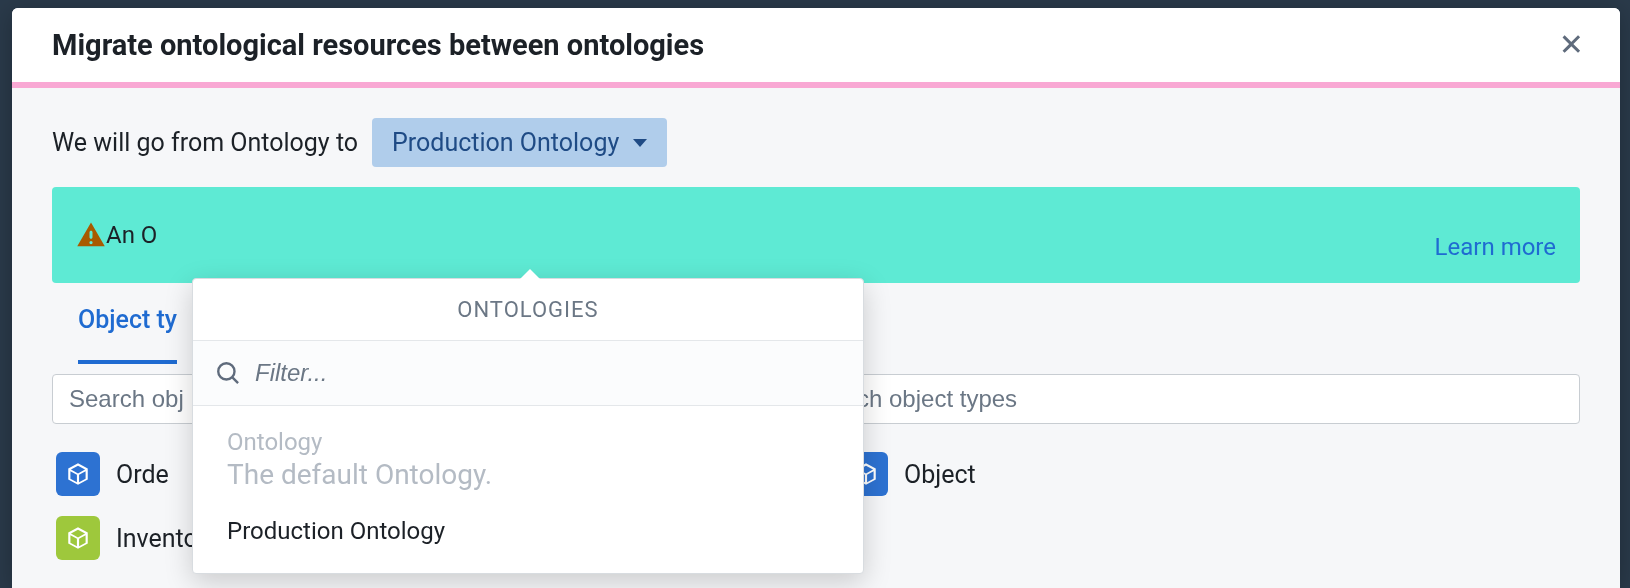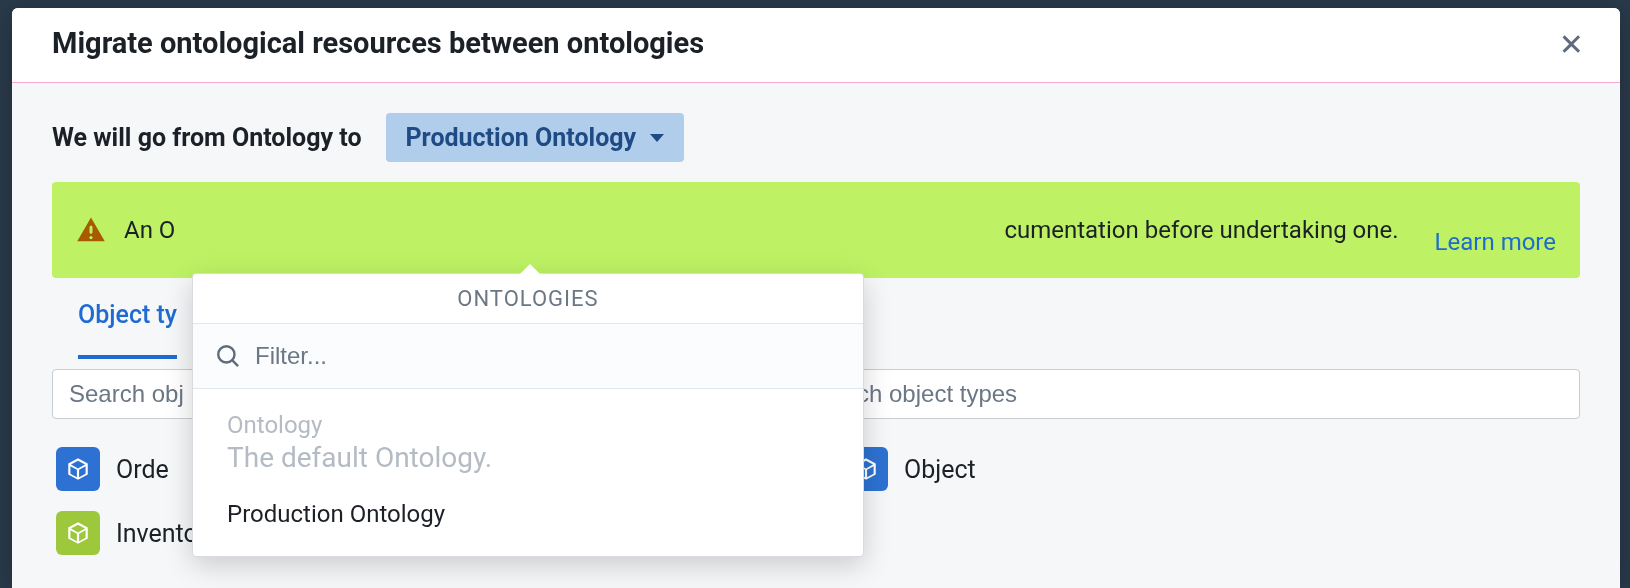--- a/index.html
+++ b/index.html
@@ -20,24 +20,24 @@
       bottom: 0;
       background: #fff;
       border-radius: 6px 6px 0 0;
       box-shadow: 0 4px 24px rgba(0,0,0,0.25);
       display: flex;
       flex-direction: column;
       overflow: hidden;
     }
     .modal-header {
       display: flex;
-      align-items: flex-start;
+      align-items: center;
       justify-content: space-between;
       padding: 18px 28px 18px 40px;
-      border-bottom: 1px solid #f9a8d4;
+      border-bottom: 6px solid #f9a8d4;
       background: #fff;
     }
     .modal-title {
       font-size: 29px;
       font-weight: 700;
       color: #1c2127;
     }
     .close-btn {
       font-size: 30px;
       color: #5f6b7c;
@@ -48,25 +48,24 @@
     }
     .modal-body {
       background: #f6f7f9;
       flex: 1;
       padding: 30px 40px 0 40px;
       position: relative;
     }
     .direction-line {
       display: flex;
       align-items: center;
-      gap: 24px;
+      gap: 14px;
       margin-bottom: 20px;
       font-size: 25px;
       color: #1c2127;
-      font-weight: bold;
     }
     .target-select {
       display: inline-flex;
       align-items: center;
       gap: 14px;
       background: #b0cdeb;
       color: #1f4b85;
       padding: 10px 20px;
       border-radius: 4px;
       cursor: pointer;
@@ -74,22 +73,21 @@
     }
     .caret-down {
       width: 0; height: 0;
       border-left: 7px solid transparent;
       border-right: 7px solid transparent;
       border-top: 8px solid #1f4b85;
     }
     .warning-banner {
       display: flex;
       align-items: center;
-      gap: 18px;
-      background: #bef264;
+      background: #5eead4;
       padding: 22px 24px;
       border-radius: 4px;
       font-size: 24px;
       color: #1c2127;
       margin-bottom: 22px;
     }
     .warning-icon svg { display:block; }
     .learn-more {
       color: #1f6bd1;
       margin-left: 18px;
@@ -174,38 +172,39 @@
       width: 0; height: 0;
       border-left: 11px solid transparent;
       border-right: 11px solid transparent;
       border-bottom: 11px solid #fff;
     }
     .popover-header {
       text-align: center;
       font-size: 22px;
       letter-spacing: 1px;
       color: #6b7785;
-      padding: 12px 0;
+      padding: 18px 0;
     }
     .popover-filter {
       display: flex;
       align-items: center;
       gap: 14px;
       border-top: 1px solid #e4e7ea;
       border-bottom: 1px solid #e4e7ea;
       padding: 18px 22px;
       background: #fbfcfd;
     }
     .popover-filter input {
       border: none;
       outline: none;
       font-size: 24px;
       background: transparent;
       flex: 1;
       color: #0f172a;
+      font-style: italic;
     }
     .popover-filter input::placeholder { color: #6b7785; }
     .search-icon svg { display:block; }
     .popover-list {
       padding: 14px 0 20px 0;
     }
     .popover-item {
       padding: 8px 34px;
       cursor: pointer;
     }
@@ -243,21 +242,20 @@
     </div>
 
     <div class="warning-banner">
       <span class="warning-icon">
         <svg width="30" height="30" viewBox="0 0 24 24">
             <path fill="#a85a00" d="M12 2 1 21h22L12 2zm0 6.5c.7 0 1.2.5 1.2 1.2v4.1c0 .7-.5 1.2-1.2 1.2s-1.2-.5-1.2-1.2V9.7c0-.7.5-1.2 1.2-1.2zm0 8.2a1.3 1.3 0 1 1 0 2.6 1.3 1.3 0 0 1 0-2.6z"></path>
           </svg>
       </span>
       <span>An O</span>
       <span style="flex:1"></span>
-      <span>cumentation before undertaking one.</span>
       <span class="learn-more">Learn more</span>
     </div>
 
     <div class="tabs">
       <div class="tab active">Object ty</div>
     </div>
 
     <div class="content-columns">
       <div class="col">
         <input class="search-input" placeholder="Search obj" style="">

